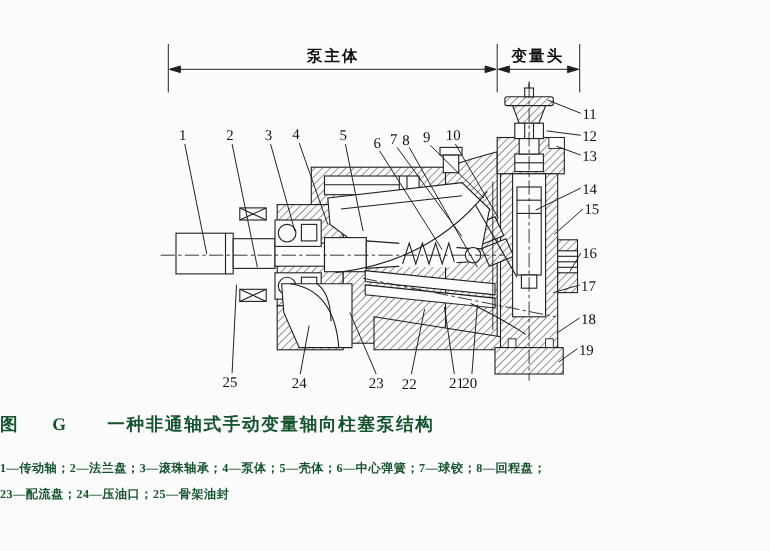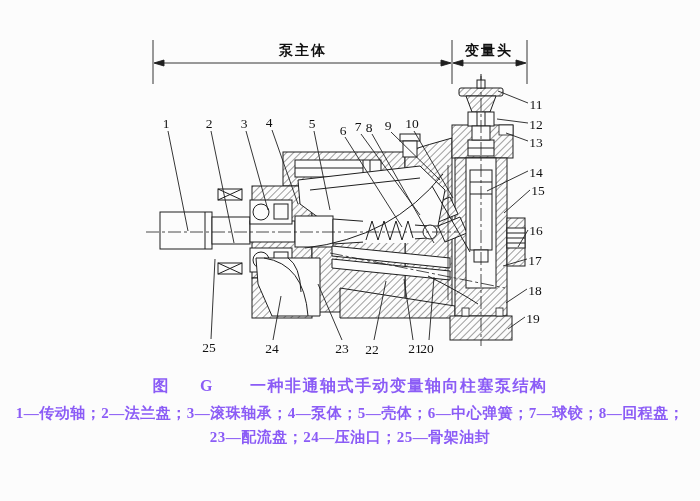--- a/index.html
+++ b/index.html
@@ -1,25 +1,25 @@
 <!DOCTYPE html>
 <html><head>
 <meta charset="utf-8">
 <style>
   html,body{margin:0;padding:0;background:#fcfcfc;}
   .page{position:relative;width:700px;height:501px;background:#fcfcfc;overflow:hidden;
-        font-family:"Liberation Serif","DejaVu Serif",serif;color:#8b5cf6;}
+        font-family:"Liberation Serif","DejaVu Serif",serif;color:#14532d;}
   svg{position:absolute;left:0;top:0;}
   .dimtext{font-size:14px;font-weight:bold;letter-spacing:2px;fill:#111;}
   .callout-num{font-size:13.5px;fill:#111;}
-  .caption{position:absolute;left:0;top:376px;width:700px;text-align:center;}
+  .caption{position:absolute;left:0;top:376px;width:700px;}
   .cap-title{font-size:16px;font-weight:bold;letter-spacing:1.5px;white-space:nowrap;}
   .cap-title .gap1{display:inline-block;width:30px;}
   .cap-title .gap2{display:inline-block;width:36px;}
-  .legend{margin-top:5px;font-size:15px;font-weight:600;line-height:23.5px;letter-spacing:0.5px;}
+  .legend{margin-top:18px;font-size:11px;font-weight:600;line-height:23.5px;letter-spacing:0.5px;}
 </style>
 </head>
 <body>
 
 <div class="page">
 
 <svg width="700" height="501" viewBox="0 0 700 501">
   <defs>
     <pattern id="hatch" width="5" height="5" patternUnits="userSpaceOnUse" patternTransform="rotate(45)">
       <rect width="5" height="5" fill="#fcfcfc"></rect>

